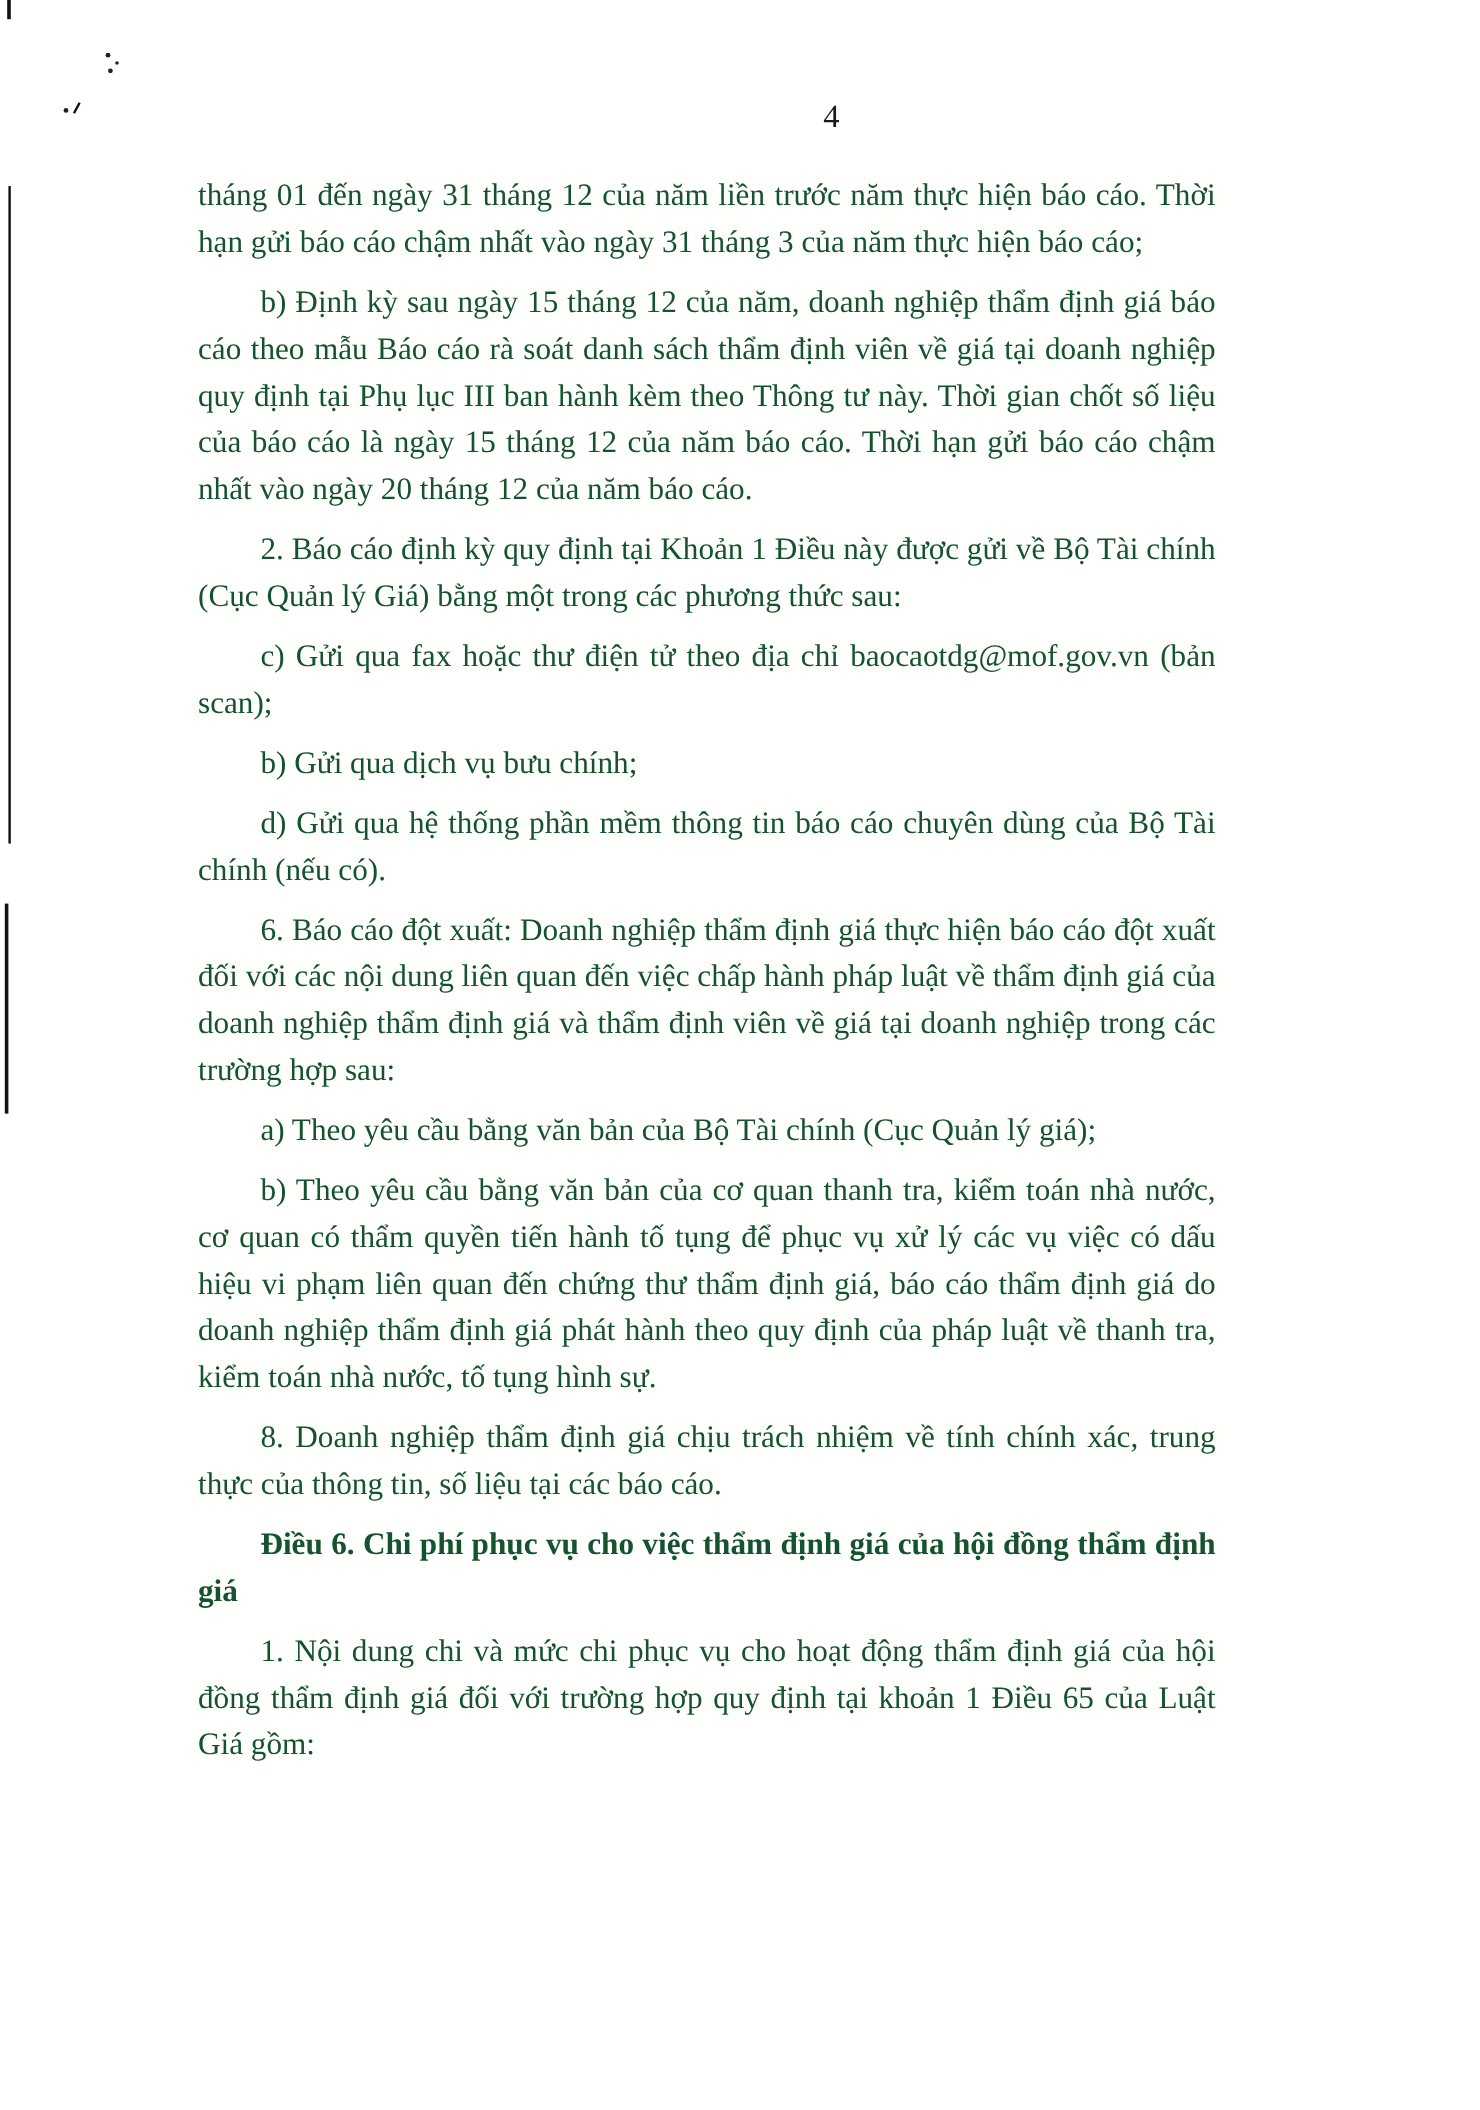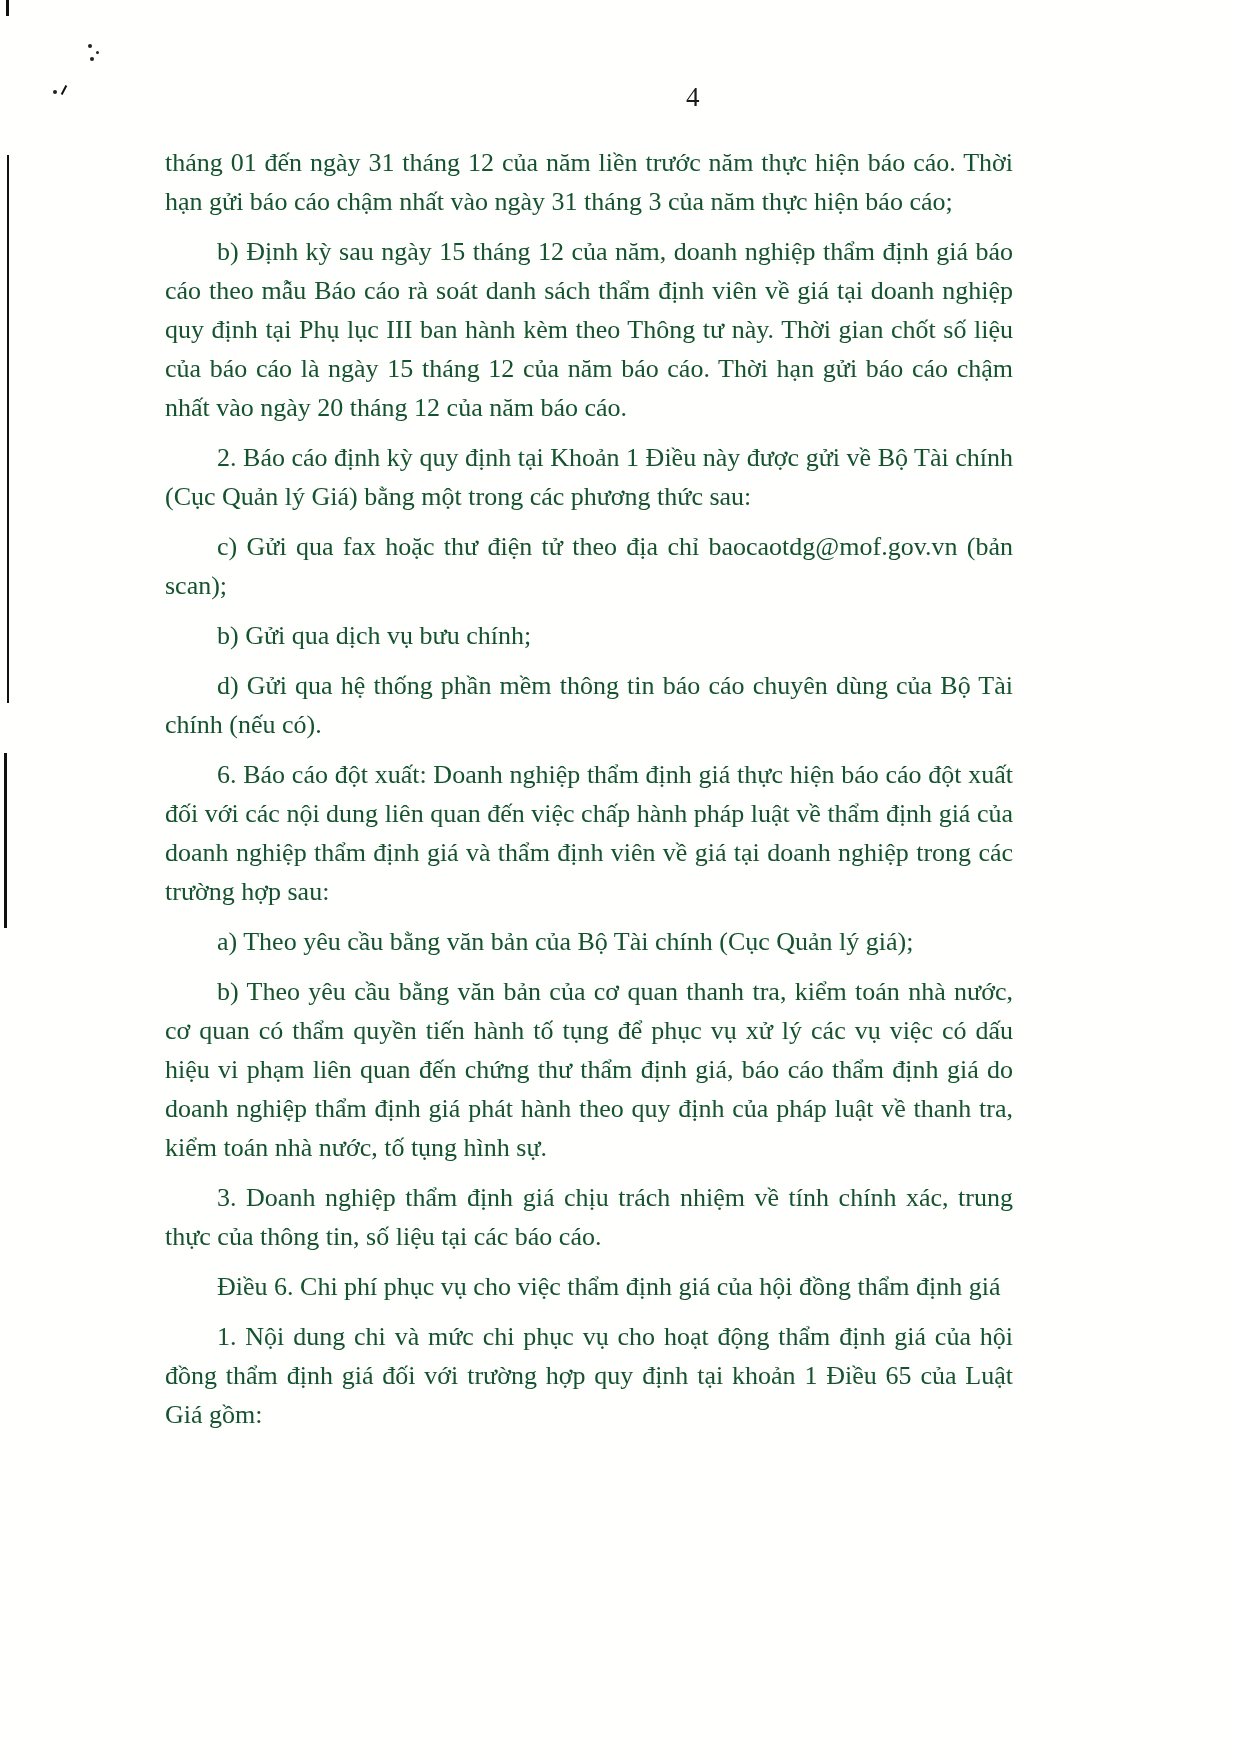--- a/index.html
+++ b/index.html
@@ -34,21 +34,21 @@
     color: #14532d;
   }
   .para {
     margin: 0 0 11px 0;
     text-indent: 52px;
   }
   .para.no-indent {
     text-indent: 0;
   }
   .para.heading {
-    font-weight: normal;
+    font-weight: bold;
   }
   .artifact {
     position: absolute;
     background: #111;
   }
   .dot {
     position: absolute;
     background: #222;
     border-radius: 50%;
   }
@@ -72,18 +72,18 @@
   <div class="content">
     <p class="para no-indent">tháng 01 đến ngày 31 tháng 12 của năm liền trước năm thực hiện báo cáo. Thời hạn gửi báo cáo chậm nhất vào ngày 31 tháng 3 của năm thực hiện báo cáo;</p>
     <p class="para">b) Định kỳ sau ngày 15 tháng 12 của năm, doanh nghiệp thẩm định giá báo cáo theo mẫu Báo cáo rà soát danh sách thẩm định viên về giá tại doanh nghiệp quy định tại Phụ lục III ban hành kèm theo Thông tư này. Thời gian chốt số liệu của báo cáo là ngày 15 tháng 12 của năm báo cáo. Thời hạn gửi báo cáo chậm nhất vào ngày 20 tháng 12 của năm báo cáo.</p>
     <p class="para">2. Báo cáo định kỳ quy định tại Khoản 1 Điều này được gửi về Bộ Tài chính (Cục Quản lý Giá) bằng một trong các phương thức sau:</p>
     <p class="para">c) Gửi qua fax hoặc thư điện tử theo địa chỉ baocaotdg@mof.gov.vn (bản scan);</p>
     <p class="para">b) Gửi qua dịch vụ bưu chính;</p>
     <p class="para">d) Gửi qua hệ thống phần mềm thông tin báo cáo chuyên dùng của Bộ Tài chính (nếu có).</p>
     <p class="para">6. Báo cáo đột xuất: Doanh nghiệp thẩm định giá thực hiện báo cáo đột xuất đối với các nội dung liên quan đến việc chấp hành pháp luật về thẩm định giá của doanh nghiệp thẩm định giá và thẩm định viên về giá tại doanh nghiệp trong các trường hợp sau:</p>
     <p class="para">a) Theo yêu cầu bằng văn bản của Bộ Tài chính (Cục Quản lý giá);</p>
     <p class="para">b) Theo yêu cầu bằng văn bản của cơ quan thanh tra, kiểm toán nhà nước, cơ quan có thẩm quyền tiến hành tố tụng để phục vụ xử lý các vụ việc có dấu hiệu vi phạm liên quan đến chứng thư thẩm định giá, báo cáo thẩm định giá do doanh nghiệp thẩm định giá phát hành theo quy định của pháp luật về thanh tra, kiểm toán nhà nước, tố tụng hình sự.</p>
-    <p class="para">3. Doanh nghiệp thẩm định giá chịu trách nhiệm về tính chính xác, trung thực của thông tin, số liệu tại các báo cáo.</p>
+    <p class="para">8. Doanh nghiệp thẩm định giá chịu trách nhiệm về tính chính xác, trung thực của thông tin, số liệu tại các báo cáo.</p>
     <p class="para heading">Điều 6. Chi phí phục vụ cho việc thẩm định giá của hội đồng thẩm định giá</p>
     <p class="para">1. Nội dung chi và mức chi phục vụ cho hoạt động thẩm định giá của hội đồng thẩm định giá đối với trường hợp quy định tại khoản 1 Điều 65 của Luật Giá gồm:</p>
   </div>
 
 </div>
 
 </body></html>

